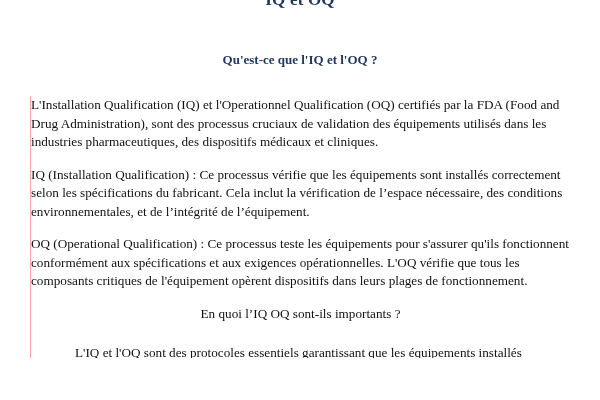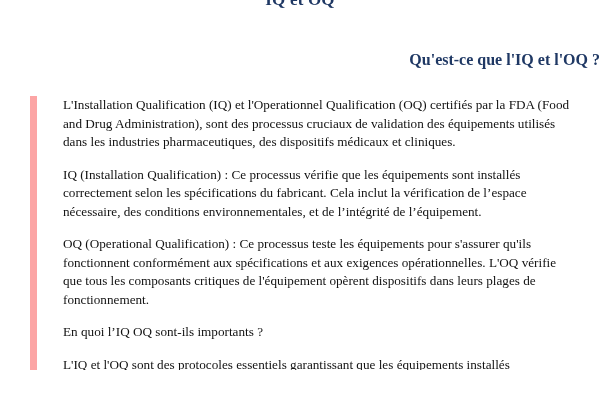--- a/index.html
+++ b/index.html
@@ -34,52 +34,54 @@
     position: absolute;
     top: -10px;
     left: 0;
     right: 0;
   }
   .subheading {
     position: absolute;
     top: 52px;
     left: 0;
     right: 0;
-    text-align: right;
+    text-align: center;
     font-weight: bold;
-    font-size: 16px;
+    font-size: 13px;
     color: #1f3864;
     line-height: 16px;
   }
   .body-block {
     position: absolute;
     top: 96px;
     left: 30px;
     width: 540px;
-    border-left: 7px solid #fca5a5;
-    padding-left: 26px;
+    border-left: 1px solid #fca5a5;
+    padding-left: 0;
     box-sizing: border-box;
   }
   .para {
     font-size: 13.2px;
     line-height: 18.5px;
     margin: 0 0 14px 0;
     text-align: left;
     color: #111111;
   }
   .para:last-child {
     margin-bottom: 0;
   }
   .para.question {
-    margin-bottom: 14px;
+    margin-bottom: 21px;
+    text-align: center;
   }
   .clip-last {
     max-height: 14px;
     overflow: hidden;
     display: block;
+    margin-left: 44px;
   }
 </style>
 </head>
 <body>
 
 <div class="page">
 
   <h1 class="doc-title">IQ et OQ</h1>
 
   <div class="subheading">Qu'est-ce que l'IQ et l'OQ ?</div>

